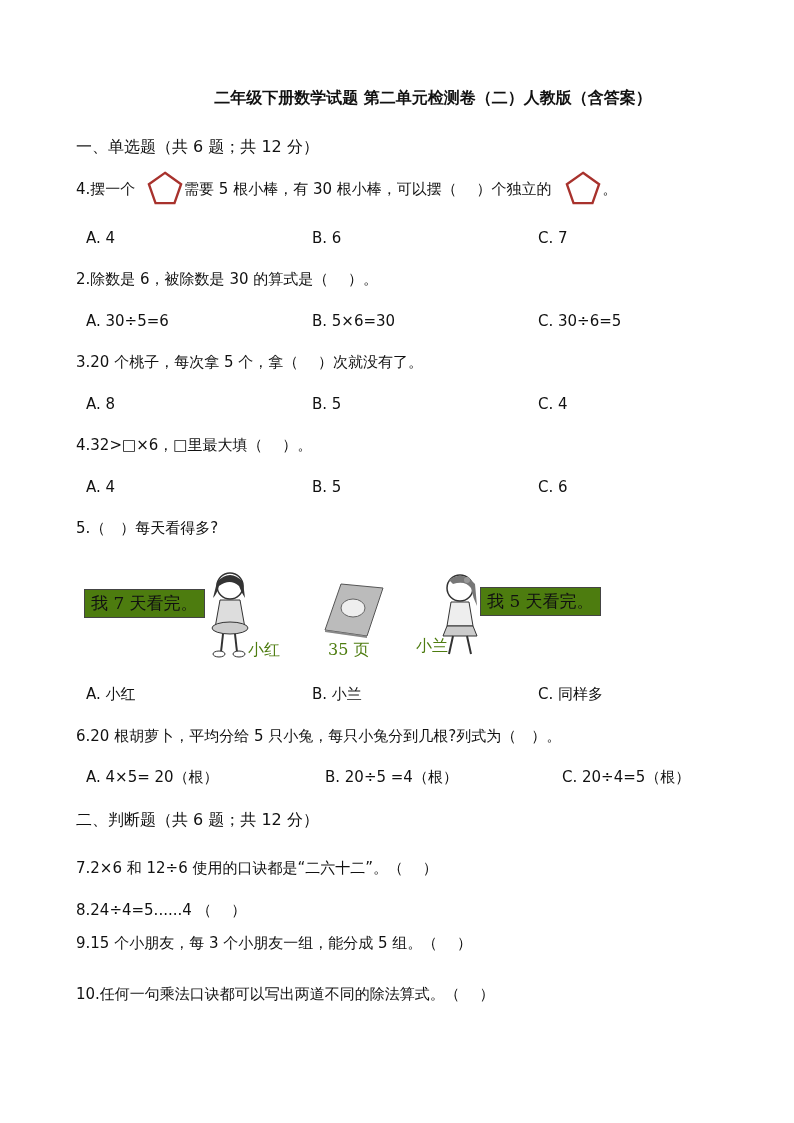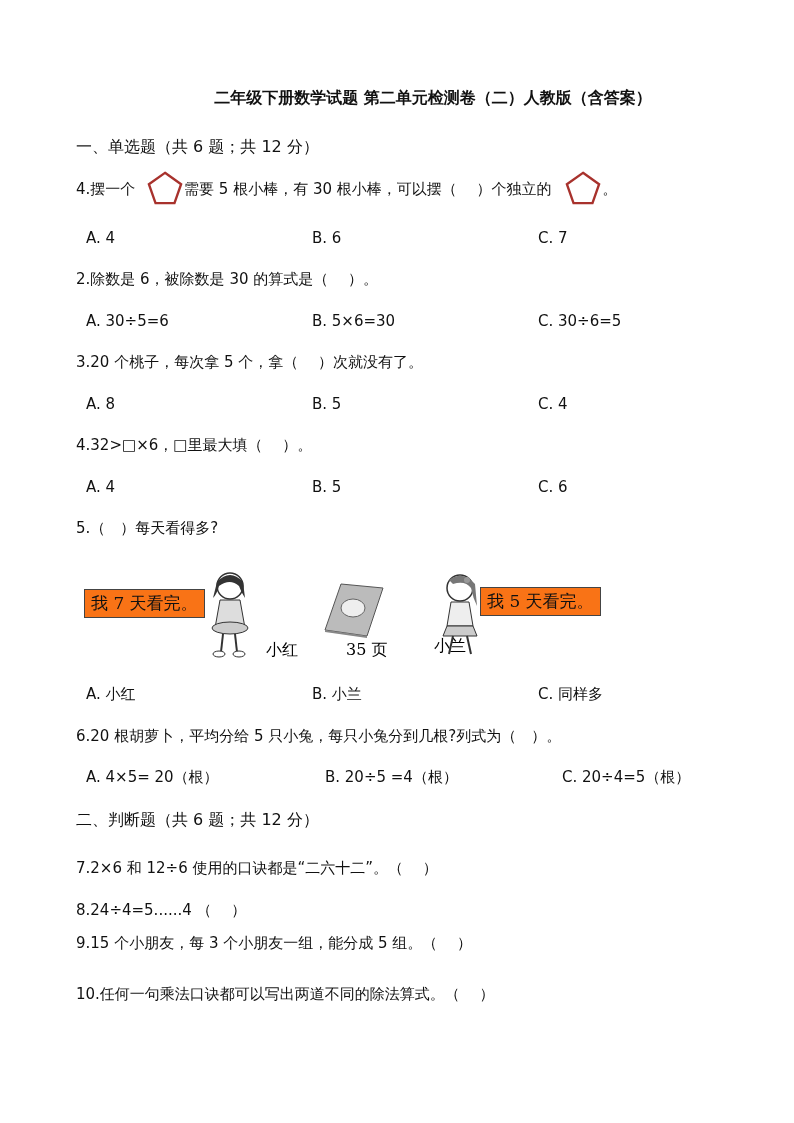--- a/index.html
+++ b/index.html
@@ -4,23 +4,23 @@
 <style>
   html, body { margin:0; padding:0; background:#fff; }
   body { width:794px; height:1123px; position:relative; overflow:hidden;
          font-family:"DejaVu Sans","Liberation Sans",sans-serif; color:#111; }
   .abs { position:absolute; white-space:nowrap; }
   .title { top:88px; left:0; width:794px; text-align:center; font-size:16px; font-weight:bold;padding-left:36px; }
   .sec { font-size:16px; font-weight:normal; left:76px; }
   .q { font-size:15px; left:76px; }
   .opt { font-size:15px; }
   .pent { display:inline-block; vertical-align:middle; width:38px; height:36px; }
-  .bubble { position:absolute; border:1.5px solid #444; background:#f97316; font-family:"DejaVu Serif",serif;
+  .bubble { position:absolute; border:1.5px solid #444; background:#4d7c0f; font-family:"DejaVu Serif",serif;
             font-size:17px; padding:2px 6px; }
-  .fig-label { position:absolute; font-family:"DejaVu Serif",serif; font-size:16px; color:#000000;margin-left:18px; }
+  .fig-label { position:absolute; font-family:"DejaVu Serif",serif; font-size:16px; color:#4d7c0f; }
 </style>
 </head>
 <body>
 
 <div class="abs title">二年级下册数学试题 第二单元检测卷（二）人教版（含答案）</div>
 
 <div class="abs sec" style="top:137px">一、单选题（共 6 题；共 12 分）</div>
 
 <div class="abs q" style="top:178px">
   <span>4.摆一个</span>

